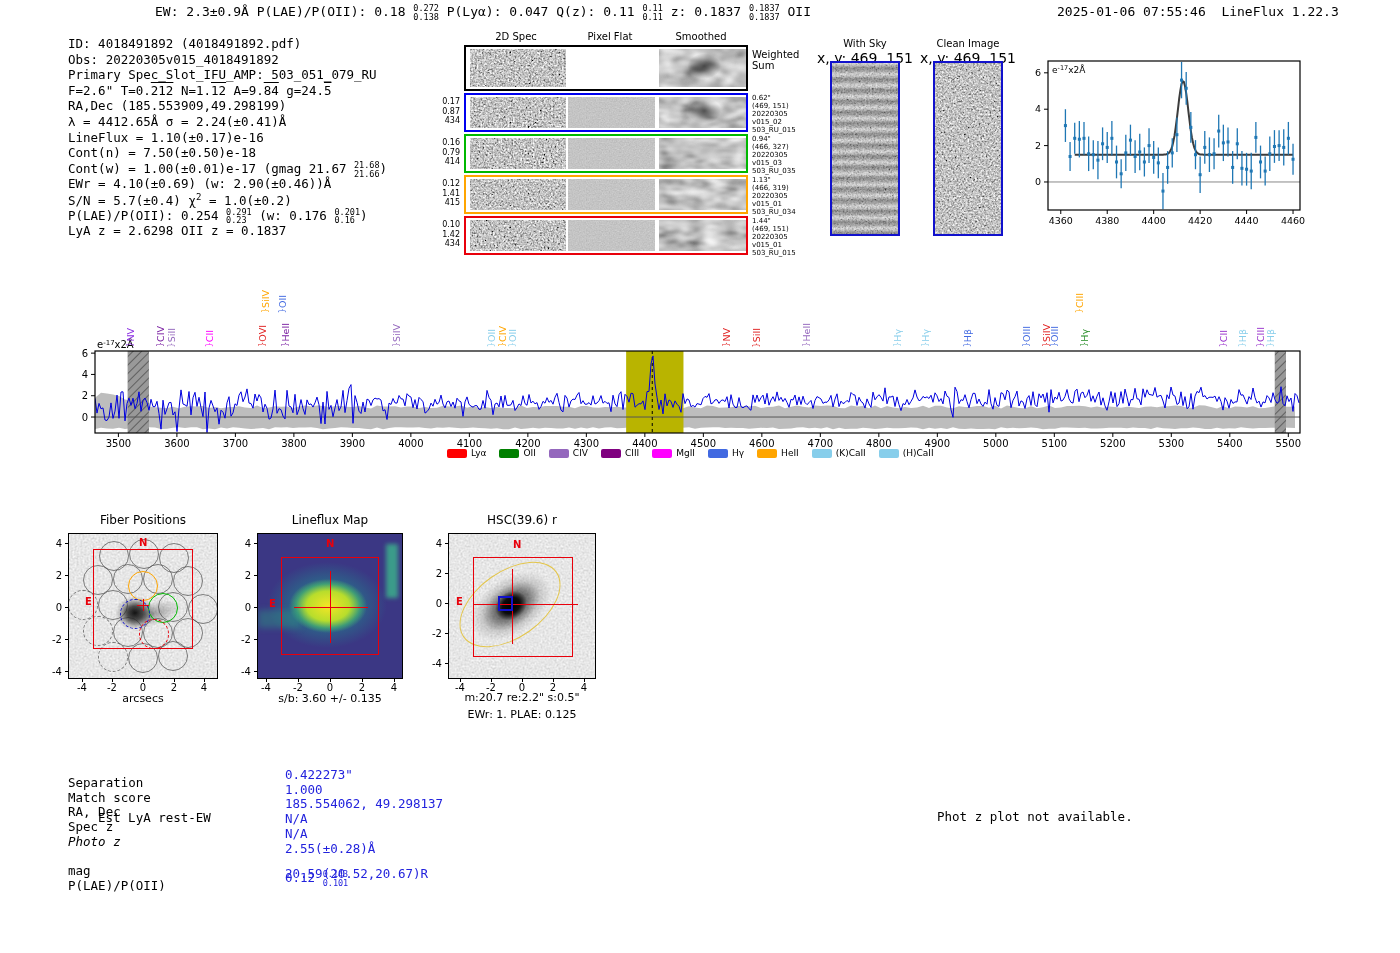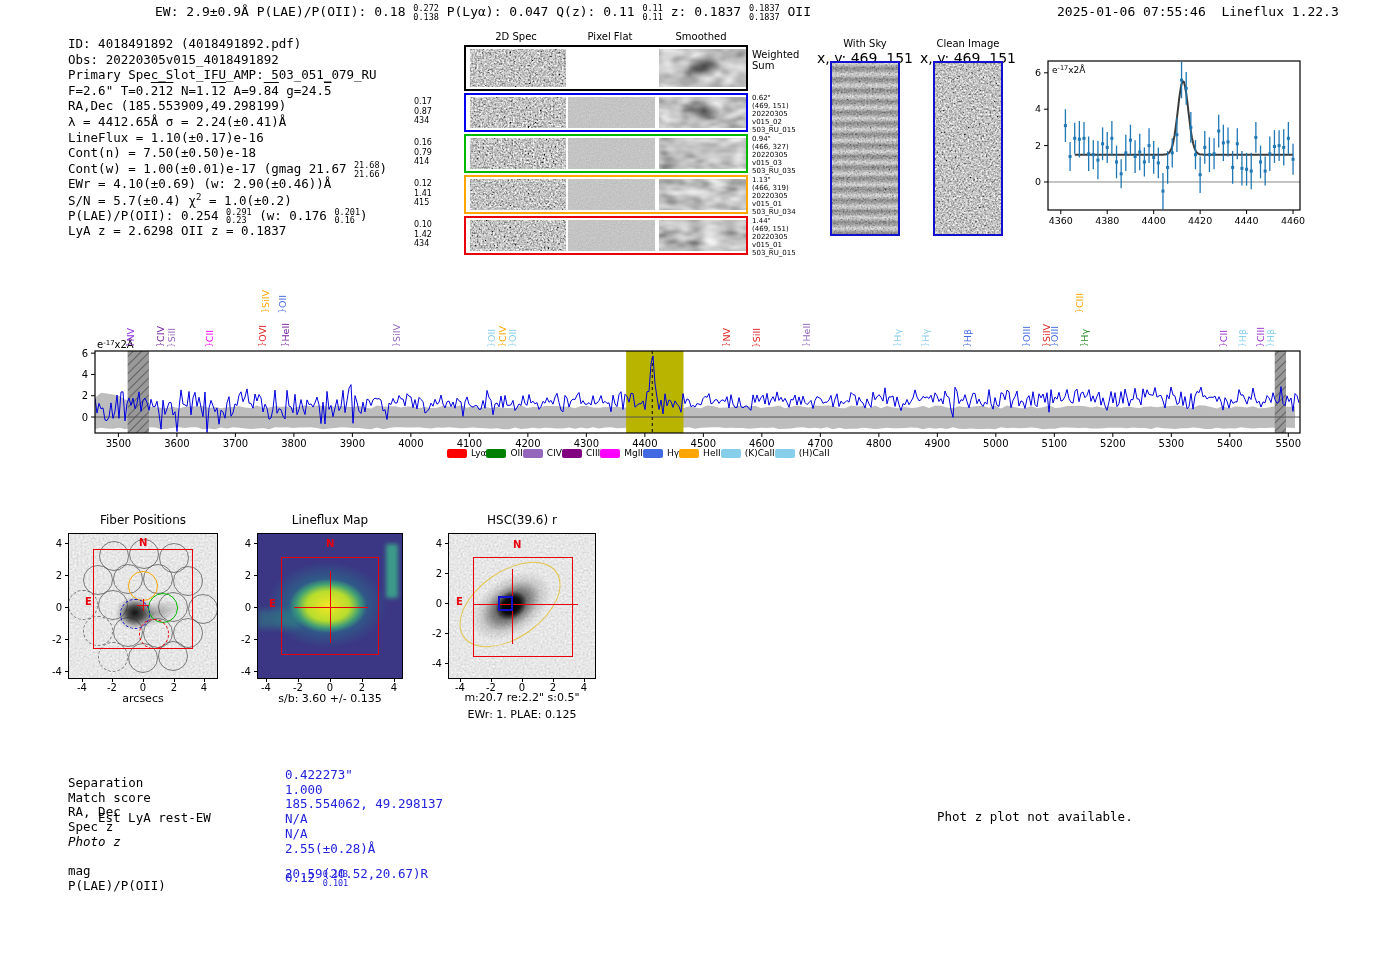--- a/index.html
+++ b/index.html
@@ -17,34 +17,34 @@
   #hdrLeft{left:155px;top:4px;font-size:13px;white-space:nowrap}
   #hdrRight{left:1057px;top:4px;font-size:13px;white-space:nowrap}
   
   #infoBlock{left:68px;top:36px;font-size:12.5px}
   #infoBlock .iline{height:15.6px;white-space:nowrap}
   
   .colTitle{top:31px;font-size:10px}
   .srow{position:absolute;left:464px;width:284px;background:#fff}
   .strip{position:absolute;top:2px;bottom:2px;overflow:hidden}
   .strip svg{width:100%;height:100%;display:block}
-  .rowNums{position:absolute;left:414px;width:46px;font-size:8px;line-height:9.5px;text-align:left}
+  .rowNums{position:absolute;left:414px;width:46px;font-size:8px;line-height:9.5px;text-align:right}
   .rowInfo{position:absolute;left:752px;width:70px;font-size:7px;line-height:8px;white-space:nowrap}
   #wsLabel{left:752px;top:49px;font-size:10px;line-height:11px}
   .cutTitle{top:38px;font-size:10px}
   .cutCoords{top:50px;font-size:14px}
   .cutBox{position:absolute;top:61px;width:70px;height:175px;border:2px solid #1111cc;overflow:hidden}
   .cutBox svg{width:100%;height:100%;display:block}
   .stripes{position:absolute;inset:0;background:repeating-linear-gradient(180deg,#dedede 0px,#c2c2c2 2px,#5e5e5e 5px,#8a8a8a 8px,#d8d8d8 11px)}
   .stripeNoise{position:absolute;inset:0;opacity:.45}
   
   .sline{position:absolute;writing-mode:vertical-rl;transform:rotate(180deg);font-size:9.5px;white-space:nowrap;line-height:11px}
   .sline .br{font-size:8px}
   
-  #legend{left:447px;top:448px;display:flex;gap:0;align-items:center}
+  #legend{left:447px;top:448px;display:flex;gap:13px;align-items:center}
   .lgItem{display:flex;align-items:center}
   .lgSw{width:20px;height:9px;border-radius:2px;margin-right:4px}
   .lgTx{font-size:9px;white-space:nowrap}
   
   #hscLine{left:68px;top:486px;font-size:13px;white-space:nowrap}
   
   .pTitle{top:513px;font-size:12px;white-space:nowrap}
   .pBox{position:absolute;top:533px;height:146px;border:1px solid #000;overflow:hidden}
   .pBox svg{width:100%;height:100%;display:block}
   .fib{position:absolute;border:1.2px solid rgba(75,75,75,.7);border-radius:50%}
@@ -181,23 +181,23 @@
           <feFuncR type="linear" slope="0.7" intercept="0.45"></feFuncR>
           <feFuncG type="linear" slope="0.7" intercept="0.45"></feFuncG>
           <feFuncB type="linear" slope="0.7" intercept="0.45"></feFuncB>
         </feComponentTransfer>
       </filter>
   </defs>
 </svg>
 
 <div id="canvas">
 
-  <div id="hdrLeft" class="abs mono"><span>EW: 2.9±0.9Å  P(LAE)/P(OII): 0.18 </span><span class="stk"><div>0.272</div><div>0.138</div></span><span>  P(Lyα): 0.047  Q(z): 0.11 </span><span class="stk"><div>0.11</div><div>0.11</div></span><span>  z: 0.1837 </span><span class="stk"><div>0.1837</div><div>0.1837</div></span><span> OII</span></div>
+  <div id="hdrLeft" class="abs mono"><span>EW: 2.3±0.9Å  P(LAE)/P(OII): 0.18 </span><span class="stk"><div>0.272</div><div>0.138</div></span><span>  P(Lyα): 0.047  Q(z): 0.11 </span><span class="stk"><div>0.11</div><div>0.11</div></span><span>  z: 0.1837 </span><span class="stk"><div>0.1837</div><div>0.1837</div></span><span> OII</span></div>
   <div id="hdrRight" class="abs mono">
-    <span>2025-01-06 07:55:46</span><span>&nbsp;&nbsp;</span><span>Lineflux 1.22.3</span>
+    <span>2025-01-06 07:55:46</span><span>&nbsp;&nbsp;</span><span>LineFlux 1.22.3</span>
   </div>
 
   <div id="infoBlock" class="abs mono">
       <div class="iline"><span>ID: 4018491892 (4018491892.pdf)</span></div>
       <div class="iline"><span>Obs: 20220305v015_4018491892</span></div>
       <div class="iline"><span>Primary Spec_Slot_IFU_AMP: 503_051_079_RU</span></div>
       <div class="iline"><span>F=2.6"  T=0.</span><span class="ov">212</span><span>  N=1.</span><span class="ov">12</span><span>  A=9.</span><span class="ov">84</span><span>  g=24.</span><span class="ov">5</span></div>
       <div class="iline"><span>RA,Dec (185.553909,49.298199)</span></div>
       <div class="iline"><span>λ = 4412.65Å  σ = 2.24(±0.41)Å</span></div>
       <div class="iline"><span>LineFlux = 1.10(±0.17)e-16</span></div>

